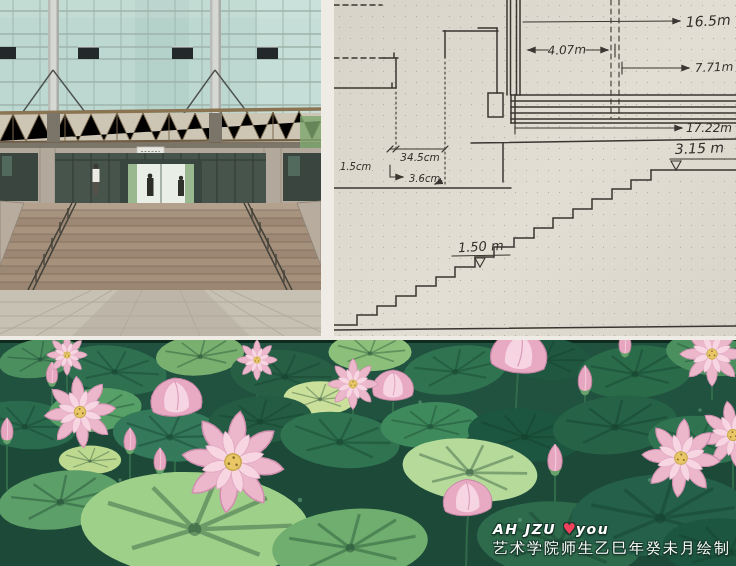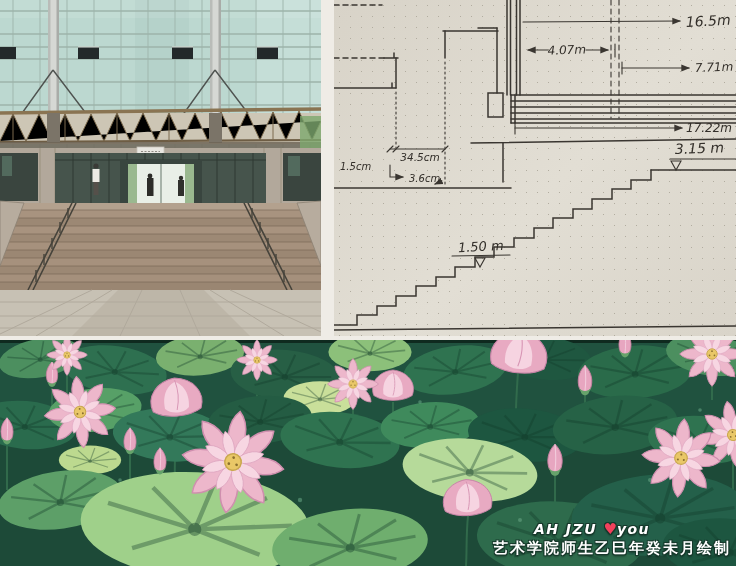--- a/index.html
+++ b/index.html
@@ -13,25 +13,25 @@
                      linear-gradient(135deg,#d8d3c8 0%,#e2ded4 55%,#d9d4c9 100%);
     background-size:11px 11px,100% 100%;
   }
   .panel-mural{left:0;top:340px;width:736px;height:226px;background:#1c4636;}
   .gutter-v{position:absolute;left:321px;top:0;width:13px;height:336px;background:#efece6;}
   .gutter-h{position:absolute;left:0;top:336px;width:736px;height:4px;background:#efece6;}
   svg{display:block;}
   .ink{stroke:#3a3631;fill:none;stroke-width:1.5;stroke-linecap:round;}
   .ink-thin{stroke:#3a3631;fill:none;stroke-width:1.1;stroke-linecap:round;}
   .hand{fill:#332f2a;font-family:"DejaVu Sans",sans-serif;font-style:italic;}
-  .mural-caption{position:absolute;right:5px;bottom:8px;text-align:center;color:#ffffff;line-height:1.25;
+  .mural-caption{position:absolute;right:5px;bottom:8px;text-align:left;color:#ffffff;line-height:1.25;
     text-shadow:-1px -1px 0 #17382b,1px -1px 0 #17382b,-1px 1px 0 #17382b,1px 1px 0 #17382b,0 2px 2px rgba(0,0,0,.45);}
   .cap-en{font-size:14px;font-weight:bold;font-style:italic;letter-spacing:1.5px;padding-right:40px;}
   .cap-heart{color:#f2415c;font-style:normal;font-size:15px;letter-spacing:0;}
-  .cap-zh{font-size:15px;font-weight:bold;letter-spacing:2px;margin-top:1px;}
+  .cap-zh{font-size:15px;font-weight:normal;letter-spacing:2px;margin-top:1px;}
 </style>
 </head>
 <body>
 
 <div class="stage">
 
   <div class="panel panel-photo">
     <svg width="321" height="336" viewBox="0 0 321 336">
 
       <g>

